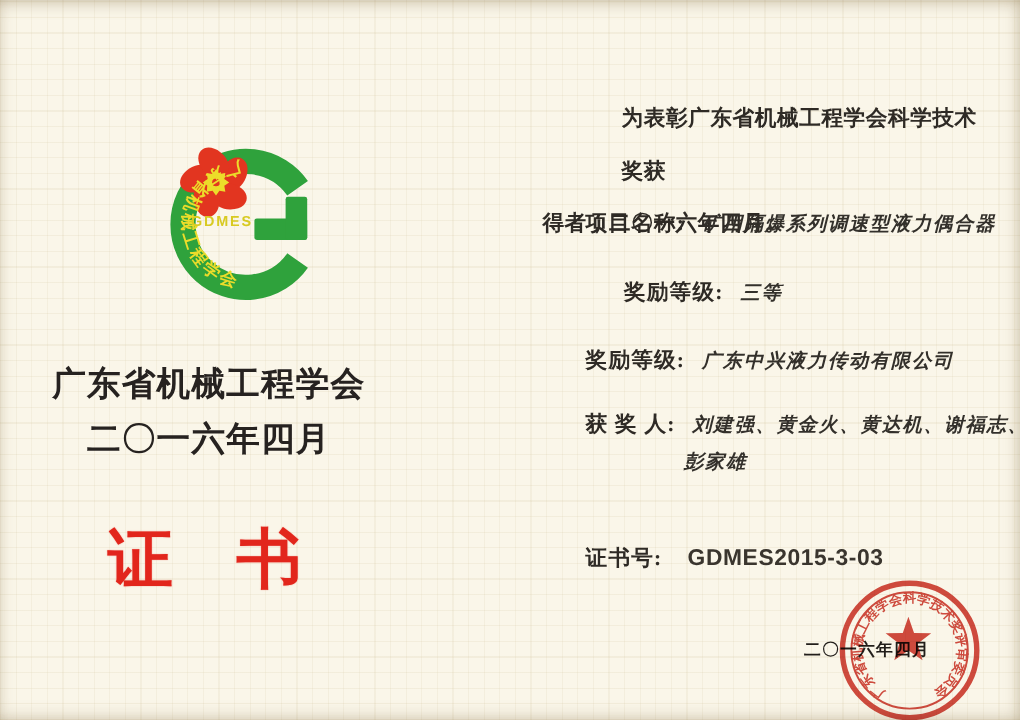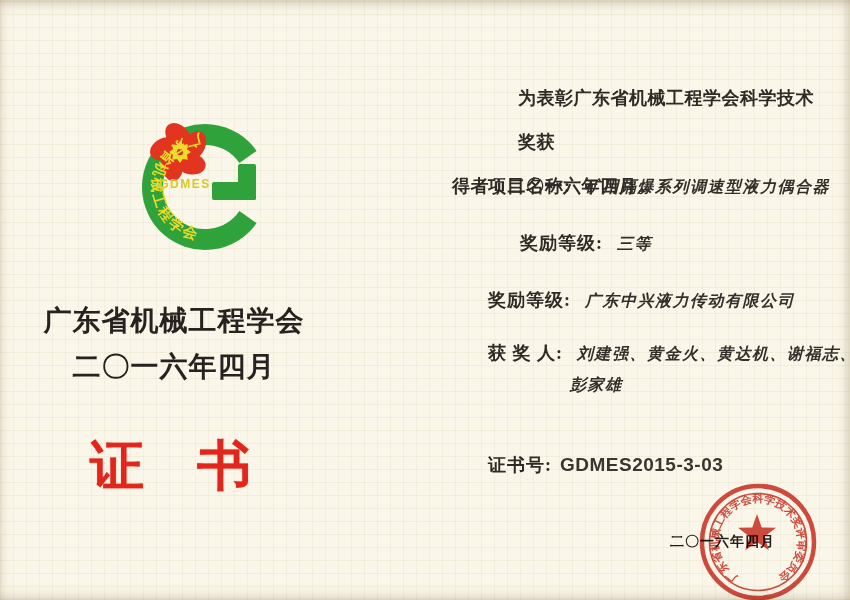--- a/index.html
+++ b/index.html
@@ -33,21 +33,21 @@
   .preamble .indent{padding-left:66px;}
   .field-row{position:absolute;left:488px;white-space:nowrap;}
   .row-0{top:174px;} .row-1{top:231px;margin-left:32px;} .row-2{top:288px;} .row-3{top:341px;}
   .field-label{font-weight:700;font-size:18px;letter-spacing:1px;color:#2e2a25;}
   .field-value{font-style:italic;font-weight:700;font-size:16px;letter-spacing:1.5px;
     margin-left:10px;color:#33302b;}
   .value-line2{margin-left:82px;margin-top:10px;font-style:italic;font-weight:700;
     font-size:16px;letter-spacing:1.5px;color:#33302b;}
   .certno-row{position:absolute;left:488px;top:453px;white-space:nowrap;}
   .certno-value{font-family:"Liberation Sans","DejaVu Sans",sans-serif;
-    font-weight:600;font-size:19px;letter-spacing:.5px;margin-left:4px;color:#3a352e;}
+    font-weight:600;font-size:19px;letter-spacing:.5px;margin-left:17px;color:#3a352e;}
   .date{position:absolute;left:670px;top:533px;font-weight:700;font-size:14px;
     letter-spacing:1px;color:#211d19;z-index:1;}
   .seal{position:absolute;left:692px;top:472px;width:140px;height:136px;
     mix-blend-mode:multiply;z-index:2;}
 </style>
 </head>
 <body>
 
 <div class="page">
 

